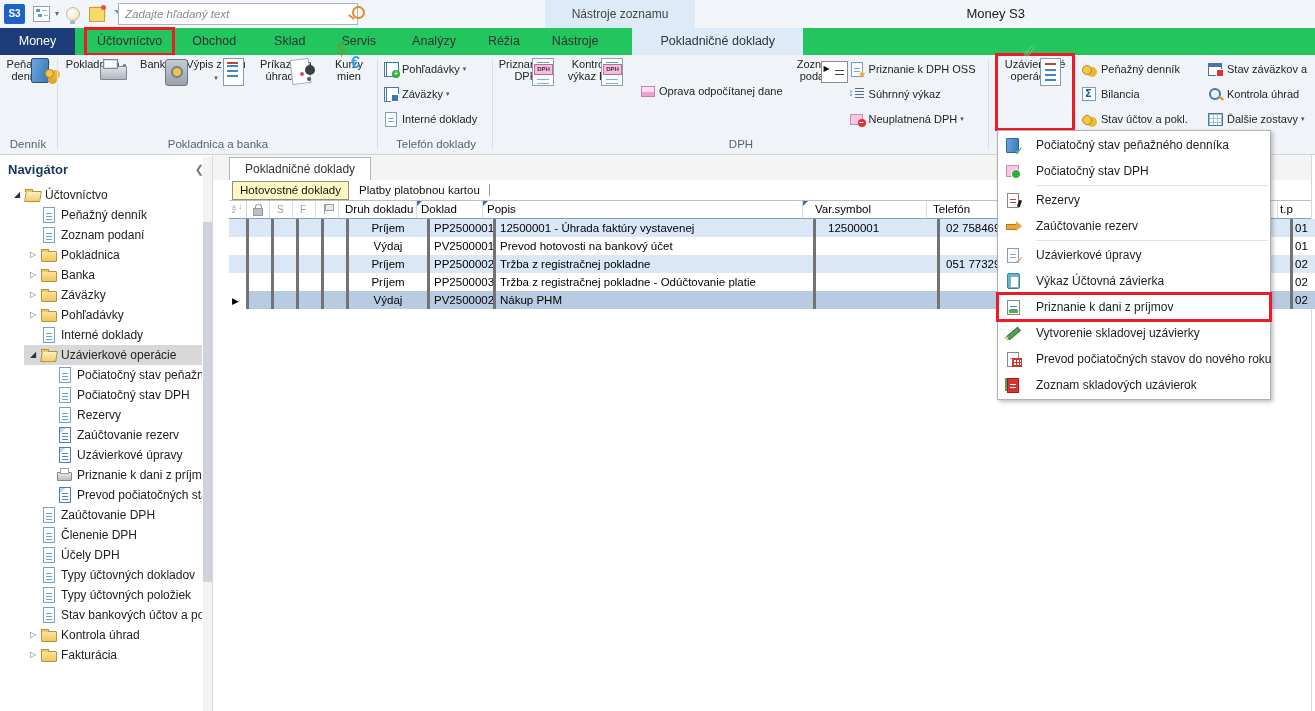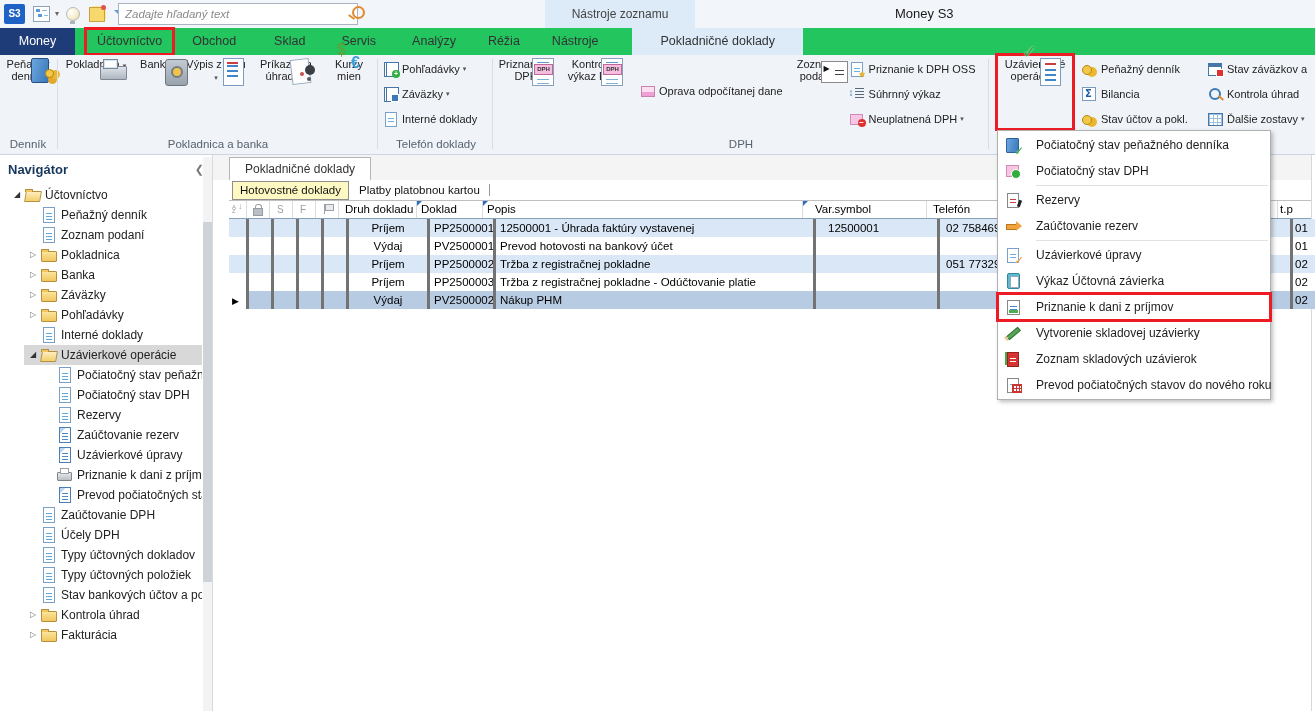--- a/index.html
+++ b/index.html
@@ -23,21 +23,21 @@
   .ic-notes::after{content:"";position:absolute;right:-2px;top:-3px;width:5px;height:5px;border-radius:50%;background:#e05252}
   .ic-funnel{width:0;height:0;border-left:8px solid transparent;border-right:8px solid transparent;border-top:8px solid #5b9bd5;position:relative}
   .ic-funnel::after{content:"";position:absolute;left:-1.5px;top:-1px;width:3px;height:8px;background:#5b9bd5}
   #searchbox{position:absolute;left:118px;top:3px;width:226px;height:20px;border:1px solid #aab4c0;background:#fff;
              font-family:"Liberation Sans",sans-serif;font-size:11.5px;padding:0 6px;color:#333}
   #searchbox::placeholder{font-style:italic;color:#8a8a8a}
   .ic-mag{position:absolute;left:352px;top:6px;width:9px;height:9px;border:2px solid #e08a2e;border-radius:50%}
   .ic-mag::after{content:"";position:absolute;left:-6px;top:8px;width:7px;height:2px;background:#e08a2e;transform:rotate(35deg)}
   #ctxgroup{position:absolute;left:545px;top:0;width:150px;height:28px;background:#dcebf7;
             text-align:center;line-height:28px;color:#444;font-size:12px}
-  #apptitle{position:absolute;left:895px;top:0;width:130px;height:28px;line-height:28px;text-align:left;color:#1a1a1a;font-size:13px}
+  #apptitle{position:absolute;left:895px;top:0;width:130px;height:28px;line-height:28px;text-align:right;color:#1a1a1a;font-size:13px}
   
   #tabrow{position:absolute;left:0;top:28px;width:1315px;height:27px;background:#22c55e;display:flex}
   .tab{height:27px;line-height:27px;padding:0 12px;color:#333;font-size:12.5px;white-space:nowrap;position:relative}
   .tab.money{background:#1e3c78;color:#fff;width:51px;text-align:center}
   .tab.red{outline:3px solid #ed1c24;outline-offset:-2px}
   .tab.ctx{background:#dcebf7;padding:0 28px}
   
   #ribbon{position:absolute;left:0;top:55px;width:1315px;height:99px;background:#f0f3f8;border-bottom:1px solid #ccd4de}
   .rgroup{position:absolute;top:0;height:98px}
   .rsep{position:absolute;top:4px;width:1px;height:90px;background:#d8dee6}
@@ -443,20 +443,25 @@
           <span class="tl">Prevod počiatočných stavo</span>
         </div>
       <div class="ti lv1">
           <span class="exp n"></span>
           <span class="tico doc"></span>
           <span class="tl">Zaúčtovanie DPH</span>
         </div>
       <div class="ti lv1">
           <span class="exp n"></span>
           <span class="tico doc"></span>
+          <span class="tl">Členenie DPH</span>
+        </div>
+      <div class="ti lv1">
+          <span class="exp n"></span>
+          <span class="tico doc"></span>
           <span class="tl">Účely DPH</span>
         </div>
       <div class="ti lv1">
           <span class="exp n"></span>
           <span class="tico doc"></span>
           <span class="tl">Typy účtovných dokladov</span>
         </div>
       <div class="ti lv1">
           <span class="exp n"></span>
           <span class="tico doc"></span>
@@ -613,20 +618,20 @@
     </div>
   <div class="mitem hl">
       <span class="mi m7"></span>
       <span class="ml">Priznanie k dani z príjmov</span>
     </div>
   <div class="mitem">
       <span class="mi m8"></span>
       <span class="ml">Vytvorenie skladovej uzávierky</span>
     </div>
   <div class="mitem">
+      <span class="mi m10"></span>
+      <span class="ml">Prevod počiatočných stavov do nového roku</span>
+    </div>
+  <div class="mitem">
       <span class="mi m9"></span>
       <span class="ml">Zoznam skladových uzávierok</span>
     </div>
-  <div class="mitem">
-      <span class="mi m10"></span>
-      <span class="ml">Prevod počiatočných stavov do nového roku</span>
-    </div>
 </div>
 
 </body></html>

